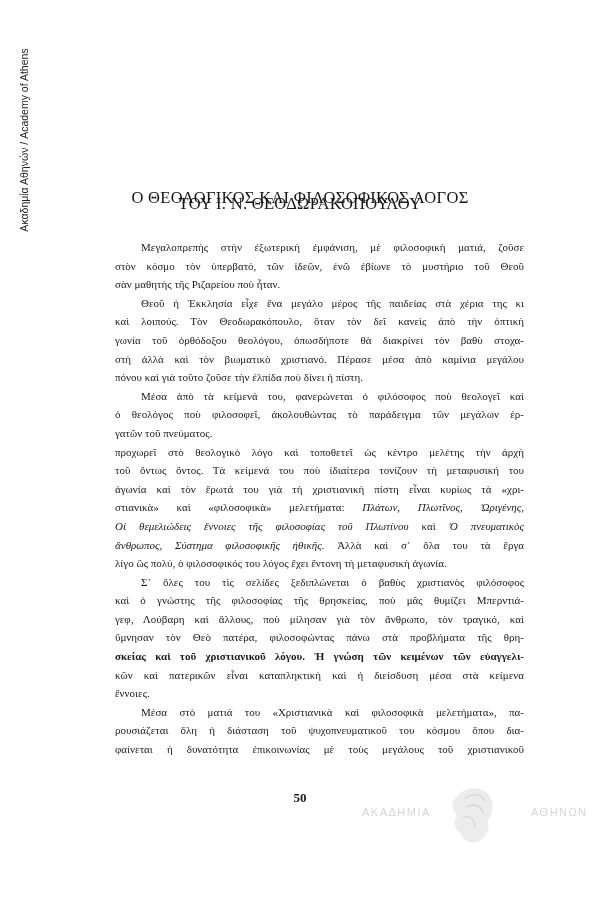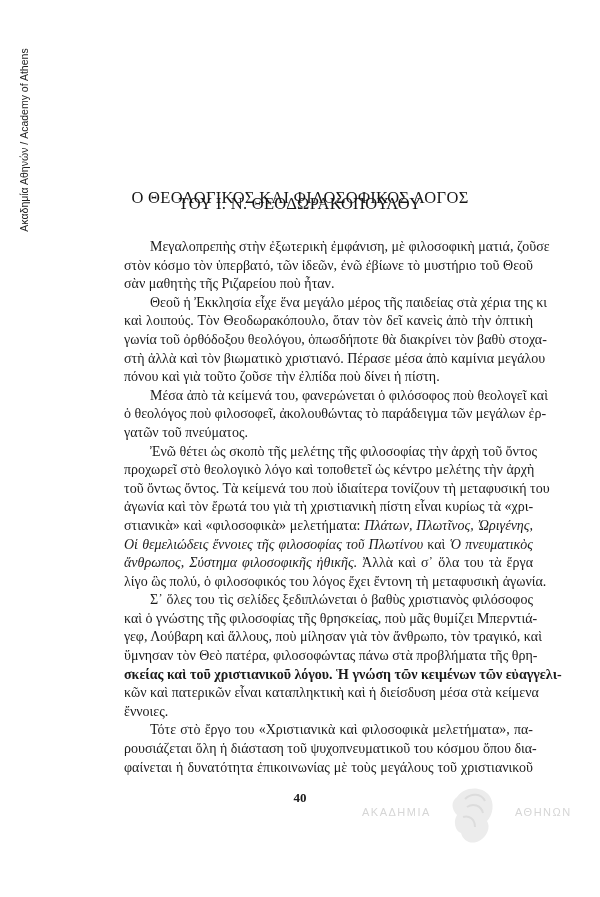--- a/index.html
+++ b/index.html
@@ -16,37 +16,37 @@
     white-space:nowrap; font-family:"Liberation Sans","DejaVu Sans",sans-serif;
     font-size:10.5px; color:#222;
   }
   .title {
     position:absolute; left:0; width:600px; text-align:center;
     font-size:16.5px; letter-spacing:0.3px; color:#151515;
   }
   .t1 { top:188px; }
   .t2 { top:194px; }
   .text {
-    position:absolute; left:124px; top:238px; width:409px;
-    font-size:14px; line-height:18.6px; text-align:justify;
+    position:absolute; left:115px; top:238px; width:409px;
+    font-size:11px; line-height:18.6px; text-align:justify;
   }
   .text p { margin:0; text-indent:26px; }
   .text .line { display:block; text-align:justify; text-align-last:justify; white-space:nowrap; }
   .text .last { text-align-last:left; }
   .text i { font-style:italic; }
   .page-num {
     position:absolute; left:0; width:600px; top:790px; text-align:center;
     font-size:13px; font-weight:bold; color:#1a1a1a;
   }
   .wm-left, .wm-right {
     position:absolute; top:806px; font-family:"Liberation Sans","DejaVu Sans",sans-serif;
     font-size:11px; letter-spacing:1.5px; color:#d6d6d6;
   }
   .wm-left { left:362px; }
-  .wm-right { left:515px; }
+  .wm-right { left:531px; }
   .wm-logo { position:absolute; left:447px; top:785px; width:50px; height:60px; }
 </style>
 </head>
 <body>
 
 <div class="side-label">
   <span>Ακαδημία Αθηνών / Academy of Athens</span>
 </div>
 
 <div class="title t1">Ο ΘΕΟΛΟΓΙΚΟΣ ΚΑΙ ΦΙΛΟΣΟΦΙΚΟΣ ΛΟΓΟΣ</div>
@@ -64,45 +64,44 @@
       <span class="line" style="text-indent: 0px;">γωνία τοῦ ὀρθόδοξου θεολόγου, ὁπωσδήποτε θὰ διακρίνει τὸν βαθὺ στοχα-</span>
       <span class="line" style="text-indent: 0px;">στὴ ἀλλὰ καὶ τὸν βιωματικὸ χριστιανό. Πέρασε μέσα ἀπὸ καμίνια μεγάλου</span>
       <span class="line last" style="text-indent: 0px;">πόνου καὶ γιὰ τοῦτο ζοῦσε τὴν ἐλπίδα ποὺ δίνει ἡ πίστη.</span>
     </p>
     <p style="text-indent: 0px;">
       <span class="line" style="text-indent: 26px;">Μέσα ἀπὸ τὰ κείμενά του, φανερώνεται ὁ φιλόσοφος ποὺ θεολογεῖ καὶ</span>
       <span class="line" style="text-indent: 0px;">ὁ θεολόγος ποὺ φιλοσοφεῖ, ἀκολουθώντας τὸ παράδειγμα τῶν μεγάλων ἐρ-</span>
       <span class="line last" style="text-indent: 0px;">γατῶν τοῦ πνεύματος.</span>
     </p>
     <p style="text-indent: 0px;">
-      <span class="line" style="text-indent: 26px;">Ἐνῶ θέτει ὡς σκοπὸ τῆς μελέτης τῆς φιλοσοφίας τὴν ἀρχὴ τοῦ ὄντος</span>
       <span class="line" style="text-indent: 0px;">προχωρεῖ στὸ θεολογικὸ λόγο καὶ τοποθετεῖ ὡς κέντρο μελέτης τὴν ἀρχὴ</span>
       <span class="line" style="text-indent: 0px;">τοῦ ὄντως ὄντος. Τὰ κείμενά του ποὺ ἰδιαίτερα τονίζουν τὴ μεταφυσική του</span>
       <span class="line" style="text-indent: 0px;">ἀγωνία καὶ τὸν ἔρωτά του γιὰ τὴ χριστιανικὴ πίστη εἶναι κυρίως τὰ «χρι-</span>
       <span class="line" style="text-indent: 0px;">στιανικὰ» καὶ «φιλοσοφικὰ» μελετήματα: <i>Πλάτων, Πλωτῖνος, Ὠριγένης,</i></span>
       <span class="line" style="text-indent: 0px;"><i>Οἱ θεμελιώδεις ἔννοιες τῆς φιλοσοφίας τοῦ Πλωτίνου</i> καὶ <i>Ὁ πνευματικὸς</i></span>
       <span class="line" style="text-indent: 0px;"><i>ἄνθρωπος, Σύστημα φιλοσοφικῆς ἠθικῆς.</i> Ἀλλὰ καὶ σ᾽ ὅλα του τὰ ἔργα</span>
       <span class="line last" style="text-indent: 0px;">λίγο ὣς πολύ, ὁ φιλοσοφικός του λόγος ἔχει ἔντονη τὴ μεταφυσικὴ ἀγωνία.</span>
     </p>
     <p style="text-indent: 0px;">
       <span class="line" style="text-indent: 26px;">Σ᾽ ὅλες του τὶς σελίδες ξεδιπλώνεται ὁ βαθὺς χριστιανὸς φιλόσοφος</span>
       <span class="line" style="text-indent: 0px;">καὶ ὁ γνώστης τῆς φιλοσοφίας τῆς θρησκείας, ποὺ μᾶς θυμίζει Μπερντιά-</span>
       <span class="line" style="text-indent: 0px;">γεφ, Λούβαρη καὶ ἄλλους, ποὺ μίλησαν γιὰ τὸν ἄνθρωπο, τὸν τραγικό, καὶ</span>
       <span class="line" style="text-indent: 0px;">ὕμνησαν τὸν Θεὸ πατέρα, φιλοσοφώντας πάνω στὰ προβλήματα τῆς θρη-</span>
       <span class="line" style="text-indent: 0px; font-weight: bold;">σκείας καὶ τοῦ χριστιανικοῦ λόγου. Ἡ γνώση τῶν κειμένων τῶν εὐαγγελι-</span>
       <span class="line" style="text-indent: 0px;">κῶν καὶ πατερικῶν εἶναι καταπληκτικὴ καὶ ἡ διείσδυση μέσα στὰ κείμενα</span>
       <span class="line last" style="text-indent: 0px;">ἔννοιες.</span>
     </p>
     <p style="text-indent: 0px;">
-      <span class="line" style="text-indent: 26px;">Τότε στὸ ἔργο του «Χριστιανικὰ καὶ φιλοσοφικὰ μελετήματα», πα-</span>
+      <span class="line" style="text-indent: 26px;">Μέσα στὸ ματιά του «Χριστιανικὰ καὶ φιλοσοφικὰ μελετήματα», πα-</span>
       <span class="line" style="text-indent: 0px;">ρουσιάζεται ὅλη ἡ διάσταση τοῦ ψυχοπνευματικοῦ του κόσμου ὅπου δια-</span>
       <span class="line" style="text-indent: 0px;">φαίνεται ἡ δυνατότητα ἐπικοινωνίας μὲ τοὺς μεγάλους τοῦ χριστιανικοῦ</span>
     </p>
   </div>
 
-<div class="page-num">40</div>
+<div class="page-num">50</div>
 
 <span class="wm-left">ΑΚΑΔΗΜΙΑ</span>
 <svg class="wm-logo" viewBox="0 0 50 60">
   <path d="M10 12 C16 2,34 0,42 10 C48 18,46 30,40 36 C44 42,40 52,32 56 C24 60,16 56,14 48 C8 46,6 36,10 30 C4 24,4 16,10 12 Z" fill="#ececec"></path>
   <path d="M18 14 C24 8,34 8,38 16 M20 22 C26 18,34 20,36 28 M16 32 C22 30,28 34,28 42" stroke="#dcdcdc" stroke-width="2" fill="none"></path>
 </svg>
 <span class="wm-right">ΑΘΗΝΩΝ</span>
 
 </body></html>

